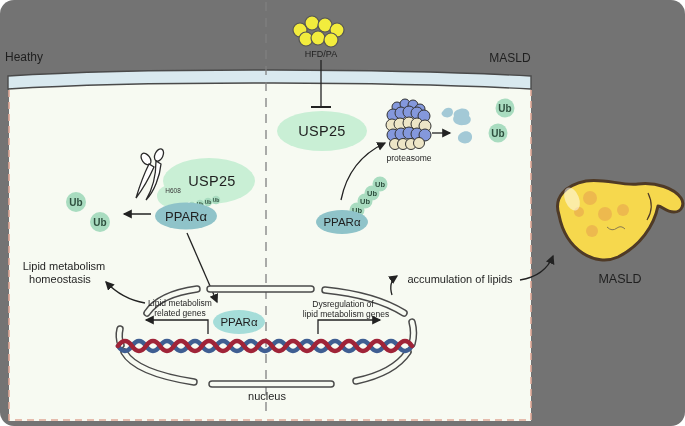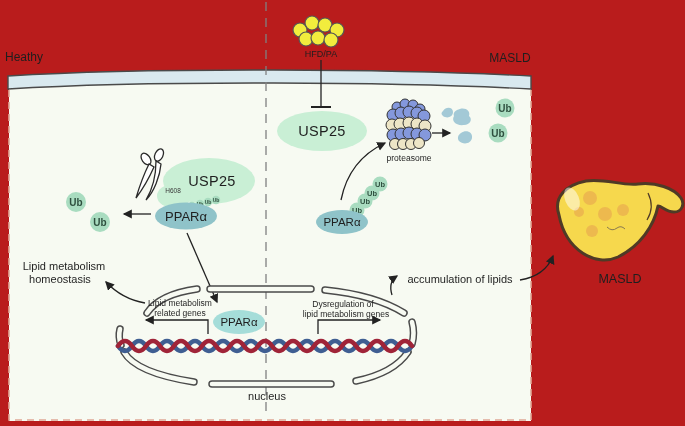--- a/index.html
+++ b/index.html
@@ -1,17 +1,17 @@
 <!DOCTYPE html>
 <html><head>
 <meta charset="utf-8">
 <style>
   html,body{margin:0;padding:0;background:#fff;}
-  .stage{position:relative;width:685px;height:426px;background:#b91c1c;overflow:hidden;
-         font-family:"Liberation Sans", sans-serif;}
+  .stage{position:relative;width:685px;height:426px;background:#737373;overflow:hidden;
+         font-family:"Liberation Sans", sans-serif;border-radius:14px;}
   svg{display:block}
   text{fill:#1f1f1f;}
   .t-cond{font-size:12px;}
   .t-big{font-size:14.5px;letter-spacing:.3px;}
   .t-ppar{font-size:13px;}
   .t-ppar-sm{font-size:11.5px;}
   .t-ub{font-size:10px;font-weight:bold;fill:#2e4f3e;}
   .t-ub-sm{font-size:7.5px;font-weight:bold;fill:#2e4f3e;}
   .t-ub-xs{font-size:5px;font-weight:bold;fill:#2e4f3e;}
   .t-small{font-size:8.5px;}

